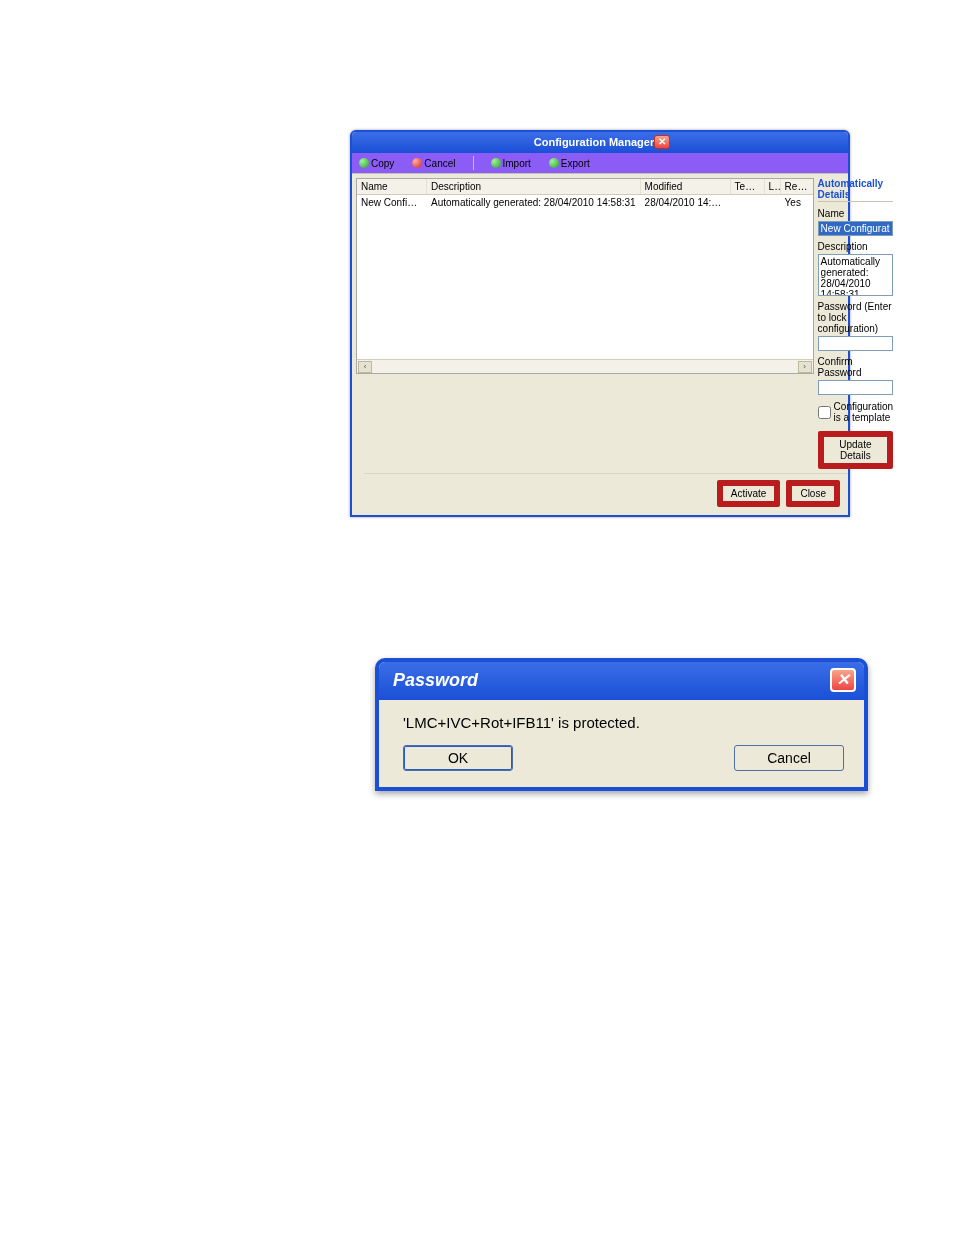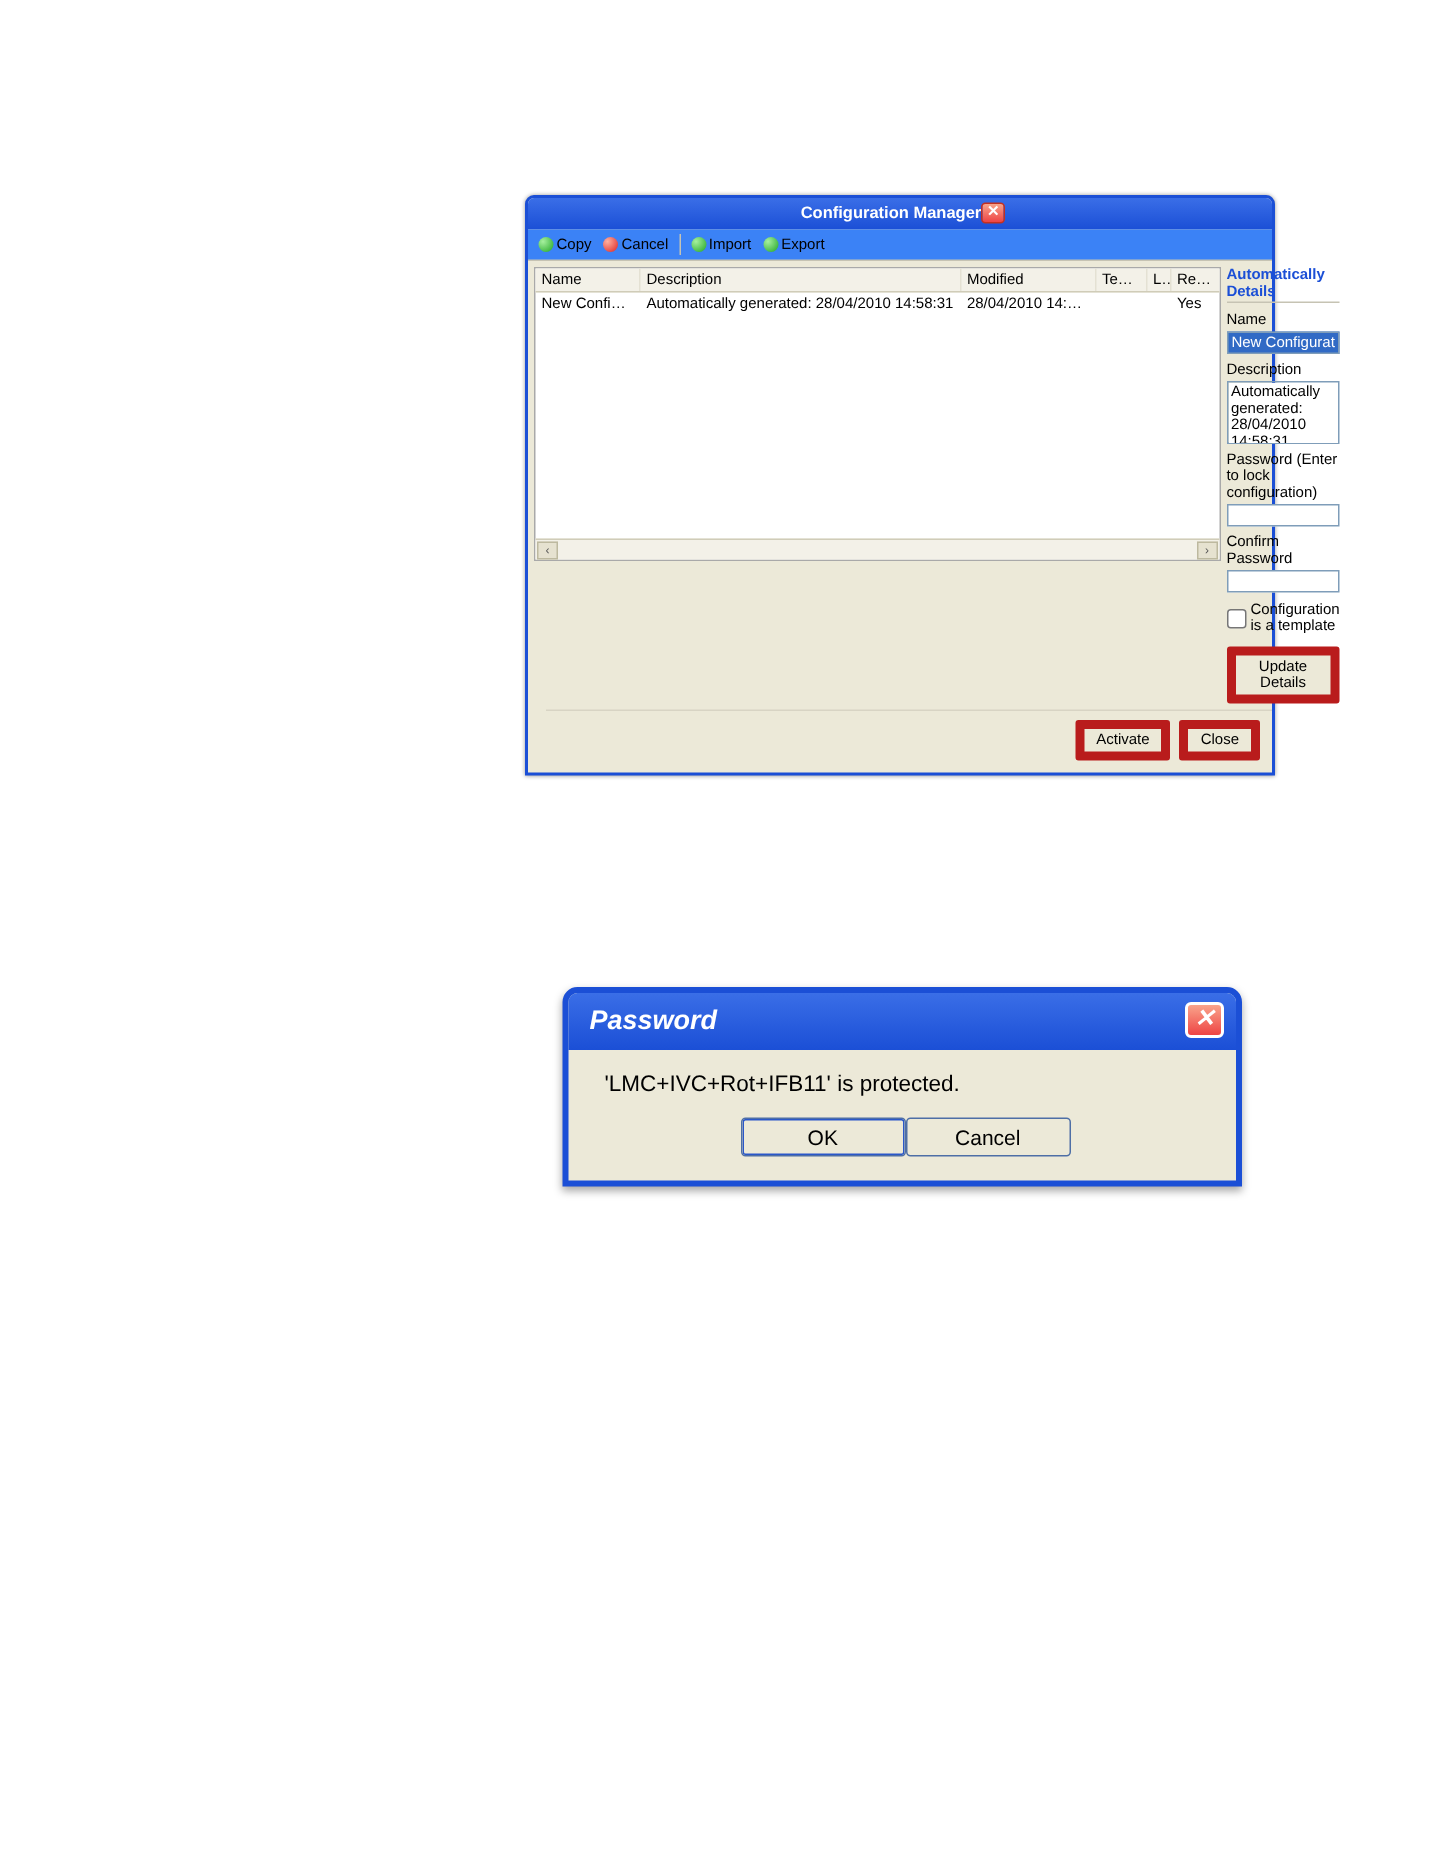--- a/index.html
+++ b/index.html
@@ -44,26 +44,26 @@
     display: flex;
     align-items: center;
     justify-content: center;
     font-size: 10px;
     font-weight: bold;
     color: #fff;
     cursor: pointer;
     line-height: 1;
   }
   .toolbar {
-    background: #3b82f6;
+    background: #8b5cf6;
     border-bottom: 1px solid #c6c3b3;
     padding: 3px 4px;
     display: flex;
     align-items: center;
-    gap: 2px;
+    gap: 12px;
     font-size: 10px;
   }
   .tool-item {
     display: inline-flex;
     align-items: center;
     gap: 2px;
     padding: 1px 3px;
     cursor: pointer;
   }
   .tool-sep {
@@ -183,21 +183,21 @@
     gap: 6px;
     padding: 6px 8px 8px;
     border-top: 1px solid #d8d4c4;
     margin-left: 12px;
   }
   
   .pw-window {
     position: absolute;
     left: 375px;
     top: 658px;
-    width: 453px;
+    width: 493px;
     border: 4px solid #1b4fd6;
     border-radius: 10px 10px 0 0;
     background: #ece9d8;
     box-shadow: 0 3px 6px rgba(0,0,0,.35);
   }
   .pw-title {
     background: linear-gradient(#3a6ee7,#1b4fd6);
     color: #fff;
     font-weight: bold;
     font-size: 18px;
@@ -233,21 +233,21 @@
   .pw-row label { width: 86px; }
   .pw-row input {
     flex: 1;
     border: 1px solid #7f9db9;
     height: 22px;
     padding: 2px 4px;
     font-size: 14px;
   }
   .pw-btnrow {
     display: flex;
-    justify-content: center;
+    justify-content: space-between;
   }
   .pw-btn {
     width: 110px;
     height: 26px;
     background: #ece9d8;
     border: 1px solid #4e6fa6;
     border-radius: 3px;
     font-size: 14px;
     cursor: pointer;
   }

